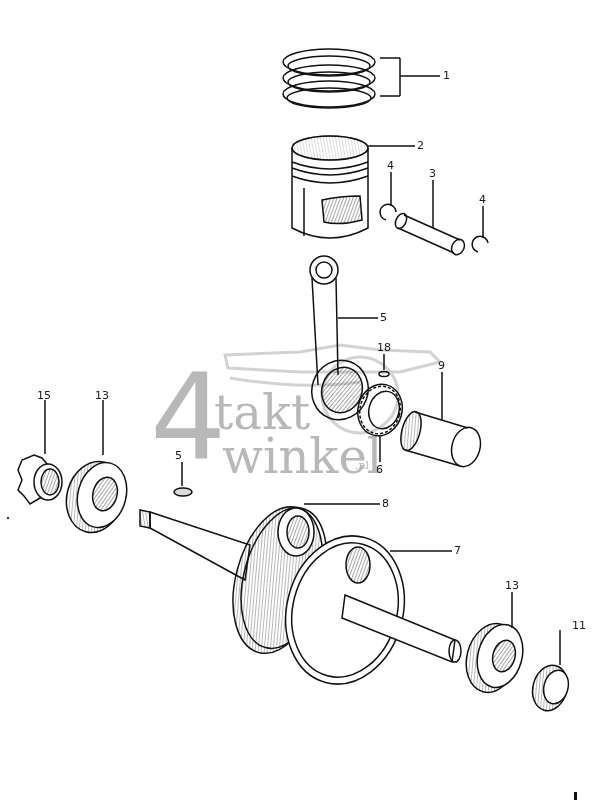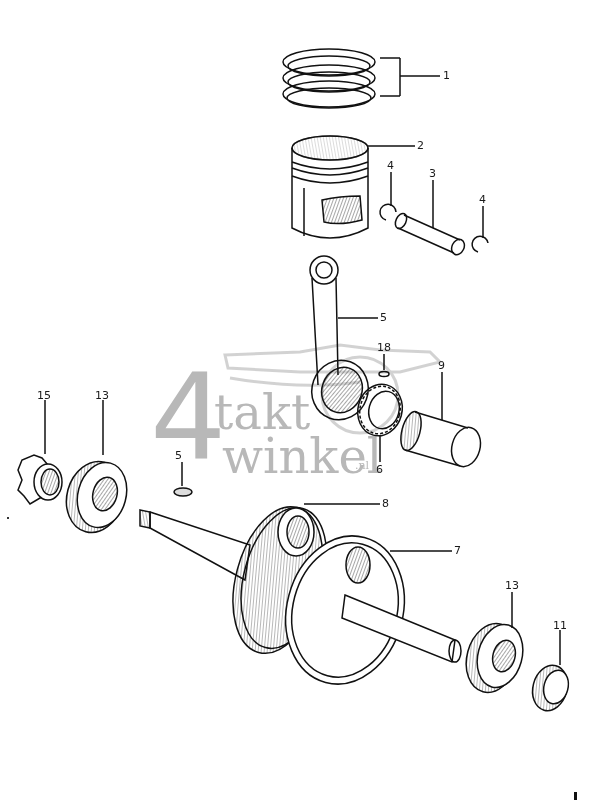--- a/index.html
+++ b/index.html
@@ -159,21 +159,21 @@
   <div class="callout" style="left:417px;top:140px">2</div>
   <div class="callout" style="left:429px;top:168px">3</div>
   <div class="callout" style="left:387px;top:160px">4</div>
   <div class="callout" style="left:479px;top:194px">4</div>
   <div class="callout" style="left:380px;top:312px">5</div>
   <div class="callout" style="left:376px;top:464px">6</div>
   <div class="callout" style="left:454px;top:545px">7</div>
   <div class="callout" style="left:382px;top:498px">8</div>
   <div class="callout" style="left:438px;top:360px">9</div>
   <div class="callout" style="left:37px;top:390px">15</div>
-  <div class="callout" style="left:553px;top:620px">11</div>
+  <div class="callout" style="left:572px;top:620px">11</div>
   <div class="callout" style="left:175px;top:450px">5</div>
   <div class="callout" style="left:95px;top:390px">13</div>
   <div class="callout" style="left:505px;top:580px">13</div>
   <div class="callout" style="left:377px;top:342px">18</div>
 
   <div style="position:absolute;left:7px;top:517px;width:2px;height:2px;background:#333"></div>
   <div style="position:absolute;left:574px;top:792px;width:3px;height:8px;background:#111"></div>
 </div>
 
 </body></html>

